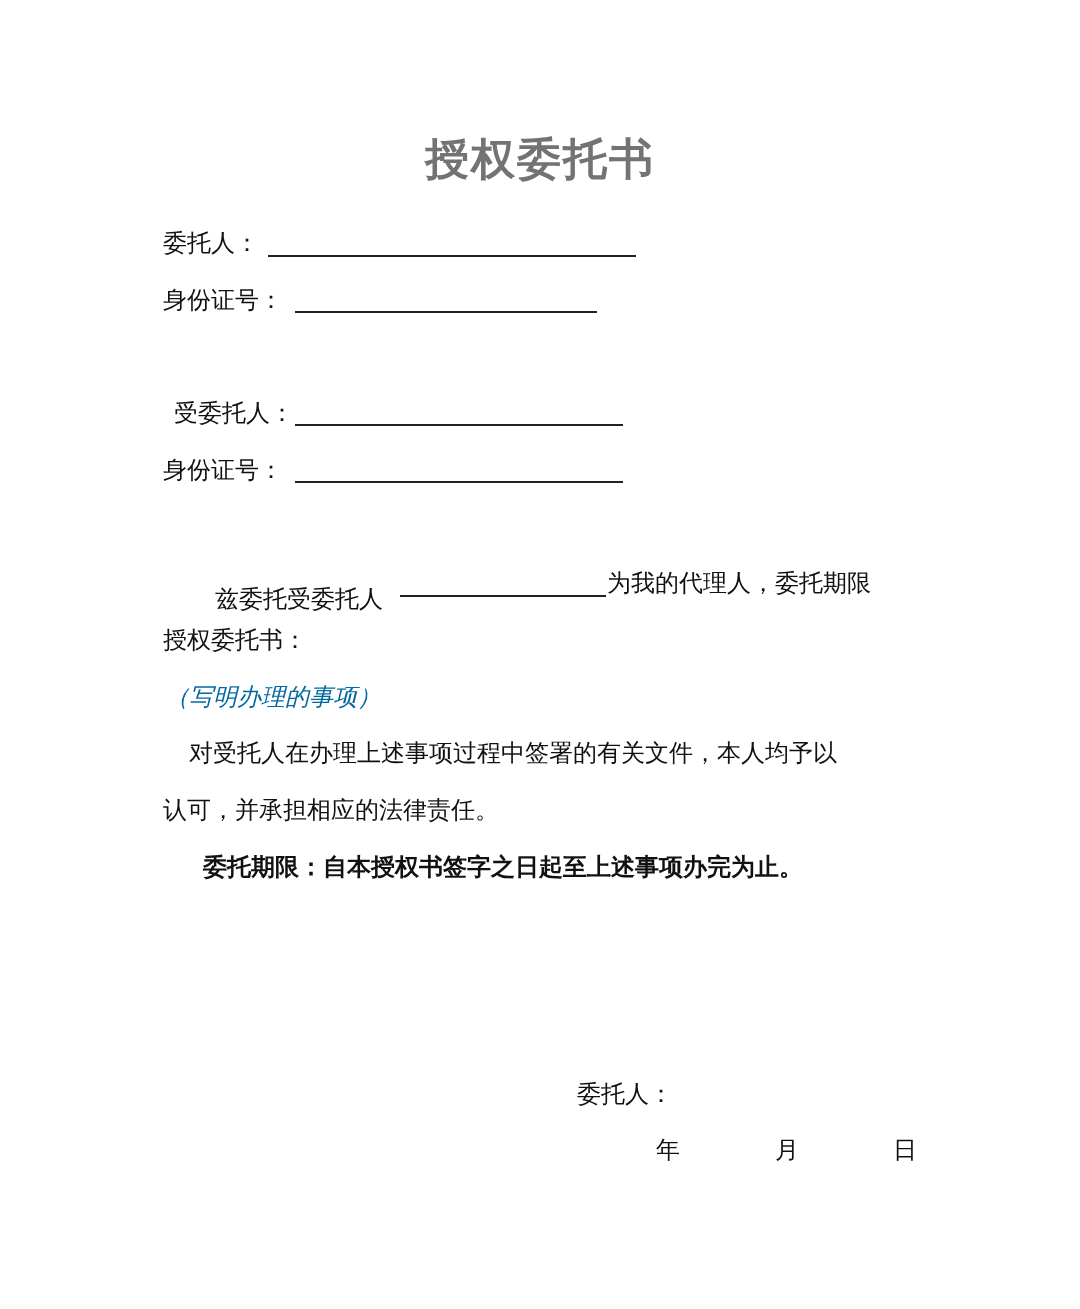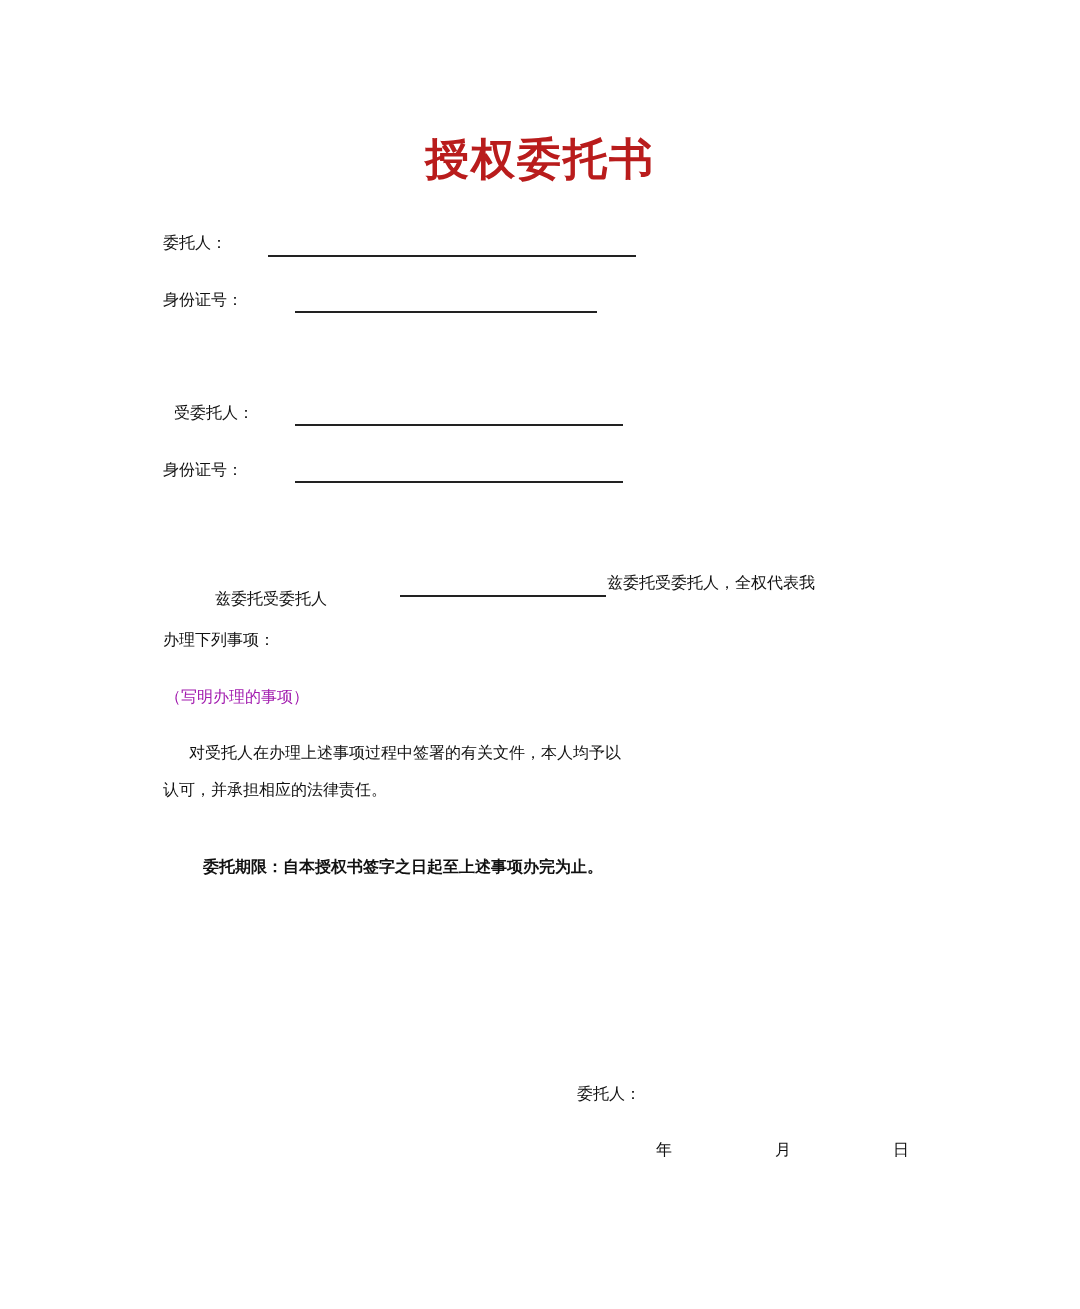--- a/index.html
+++ b/index.html
@@ -4,54 +4,54 @@
 <style>
   html, body { margin: 0; padding: 0; background: #ffffff; }
   body {
     width: 1080px; height: 1309px; position: relative; overflow: hidden;
     font-family: "DejaVu Serif", "Liberation Serif", serif;
     color: #111;
   }
   .abs { position: absolute; white-space: nowrap; }
   .title {
     left: 0; width: 1080px; top: 130px; text-align: center;
-    font-size: 44px; font-weight: bold; letter-spacing: 2px; color: #b91c1c;
+    font-size: 44px; font-weight: bold; letter-spacing: 2px; color: #737373;
     font-family: "DejaVu Sans", "Liberation Sans", sans-serif;
   }
-  .line { font-size: 16px; line-height: 30px; }
+  .line { font-size: 24px; line-height: 30px; }
   .blank {
     position: absolute; height: 0; border-bottom: 2px solid #222;
   }
-  .green { color: #a21caf; }
+  .green { color: #0369a1; font-style: italic; }
 </style>
 </head>
 <body>
 
 <div class="abs title">授权委托书</div>
 
 <div class="abs line" style="left:163px; top:228px;">委托人：</div>
 <div class="blank" style="left:268px; top:255px; width:368px;"></div>
 
 <div class="abs line" style="left:163px; top:285px;">身份证号：</div>
 <div class="blank" style="left:295px; top:311px; width:302px;"></div>
 
 <div class="abs line" style="left:174px; top:398px;">受委托人：</div>
 <div class="blank" style="left:295px; top:424px; width:328px;"></div>
 
 <div class="abs line" style="left:163px; top:455px;">身份证号：</div>
 <div class="blank" style="left:295px; top:481px; width:328px;"></div>
 
 <div class="abs line" style="left:215px; top:584px;">兹委托受委托人</div>
 <div class="blank" style="left:400px; top:595px; width:206px;"></div>
-<div class="abs line" style="left:607px; top:568px;">兹委托受委托人，全权代表我</div>
-<div class="abs line" style="left:163px; top:625px;">办理下列事项：</div>
+<div class="abs line" style="left:607px; top:568px;">为我的代理人，委托期限</div>
+<div class="abs line" style="left:163px; top:625px;">授权委托书：</div>
 
 <div class="abs line green" style="left:165px; top:682px;">（写明办理的事项）</div>
 
 <div class="abs line" style="left:189px; top:738px;">对受托人在办理上述事项过程中签署的有关文件，本人均予以</div>
-<div class="abs line" style="left:163px; top:776px;font-family:Liberation Mono, monospace;">认可，并承担相应的法律责任。</div>
+<div class="abs line" style="left:163px; top:795px;">认可，并承担相应的法律责任。</div>
 
 <div class="abs line" style="left:203px; top:852px;font-weight:bold;">委托期限：自本授权书签字之日起至上述事项办完为止。</div>
 
 <div class="abs line" style="left:577px; top:1079px;">委托人：</div>
 <div class="abs line" style="left:656px; top:1135px;">年</div>
 <div class="abs line" style="left:775px; top:1135px;">月</div>
 <div class="abs line" style="left:893px; top:1135px;">日</div>
 
 </body></html>

